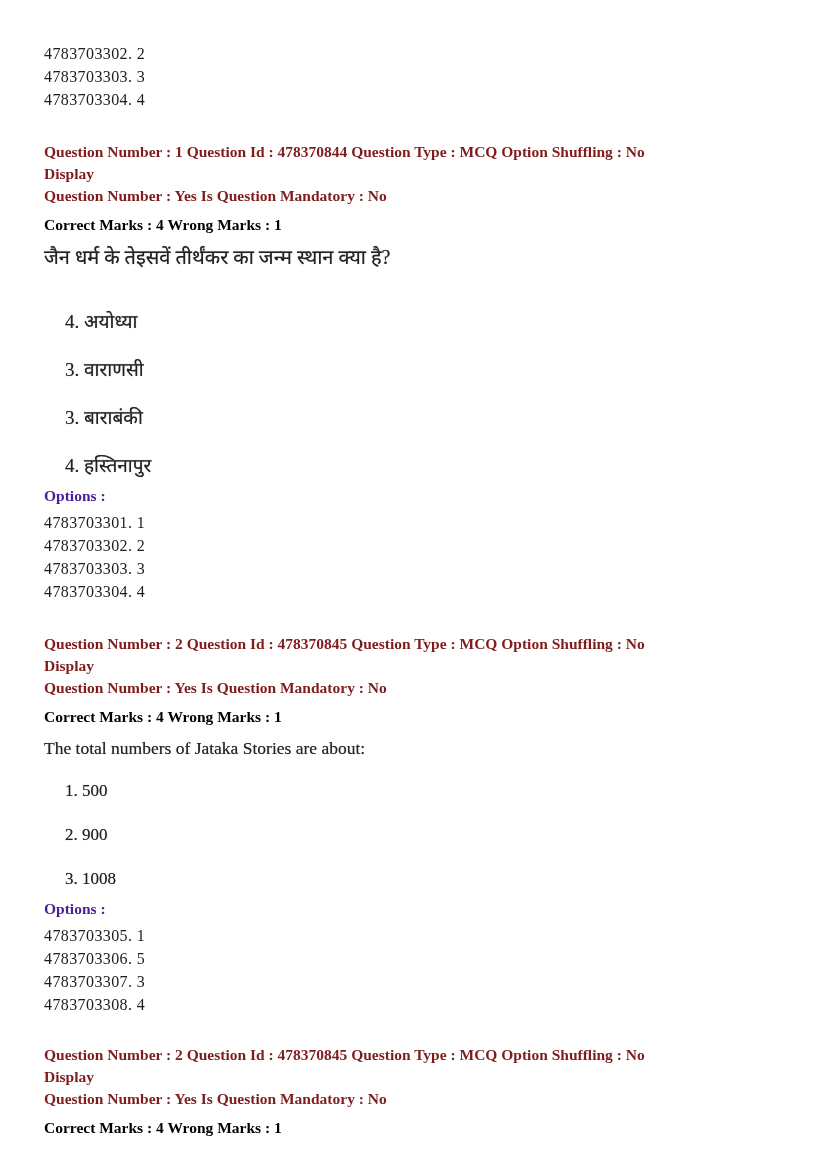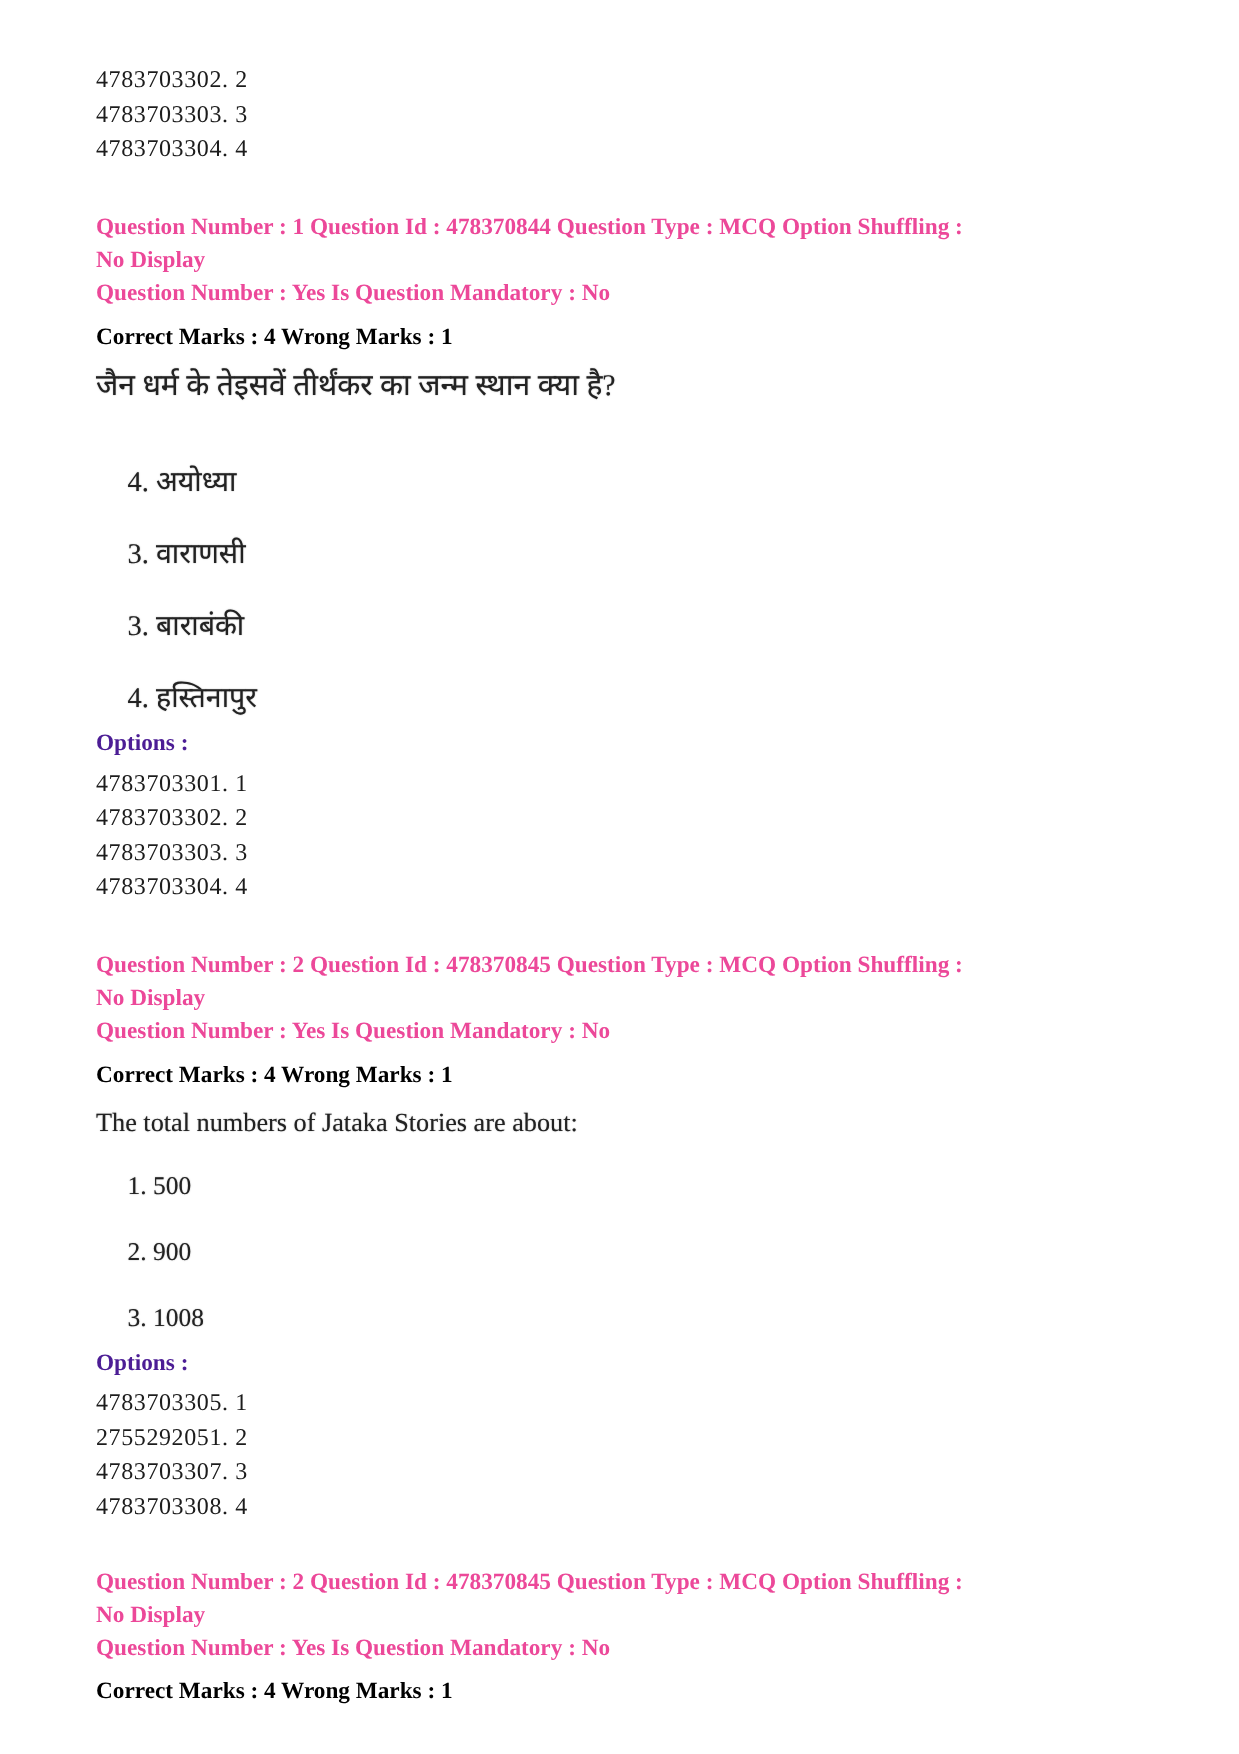--- a/index.html
+++ b/index.html
@@ -9,37 +9,37 @@
   }
   .page {
     position: relative;
     width: 706px;
     height: 1169px;
     background: #ffffff;
     overflow: hidden;
     font-family: "Liberation Serif", "DejaVu Serif", serif;
     color: #000000;
     box-sizing: border-box;
-    padding: 42px 60px 0 64px;
+    padding: 42px 60px 0 44px;
   }
   
   .id-line {
     font-size: 16px;
     line-height: 23px;
     color: #1c1c1c;
     letter-spacing: 0.4px;
     white-space: pre;
   }
   
   .meta-block { margin-top: 30px; }
   .meta-line {
     font-weight: bold;
     font-size: 15.5px;
     line-height: 22px;
-    color: #ec4899;
+    color: #7f1d1d;
   }
   .marks-line {
     font-weight: bold;
     font-size: 15.5px;
     line-height: 22px;
     margin-top: 7px;
     color: #000000;
   }
   
   .scan {
@@ -117,21 +117,21 @@
     </div>
     <div class="q-text-english scan">The total numbers of Jataka Stories are about:</div>
     <div class="choices">
       <div class="choice scan">1. 500</div>
       <div class="choice scan">2. 900</div>
       <div class="choice scan">3. 1008</div>
     </div>
     <div class="options-heading">Options :</div>
     <div class="option-ids">
       <div class="id-line">4783703305. 1</div>
-      <div class="id-line">2755292051. 2</div>
+      <div class="id-line">4783703306. 5</div>
       <div class="id-line">4783703307. 3</div>
       <div class="id-line">4783703308. 4</div>
     </div>
   </section>
 
   <section class="tail-block">
     <div class="meta-line">Question Number : 2 Question Id : 478370845 Question Type : MCQ Option Shuffling : No Display</div>
     <div class="meta-line">Question Number : Yes Is Question Mandatory : No</div>
     <div class="marks-line">Correct Marks : 4 Wrong Marks : 1</div>
   </section>

